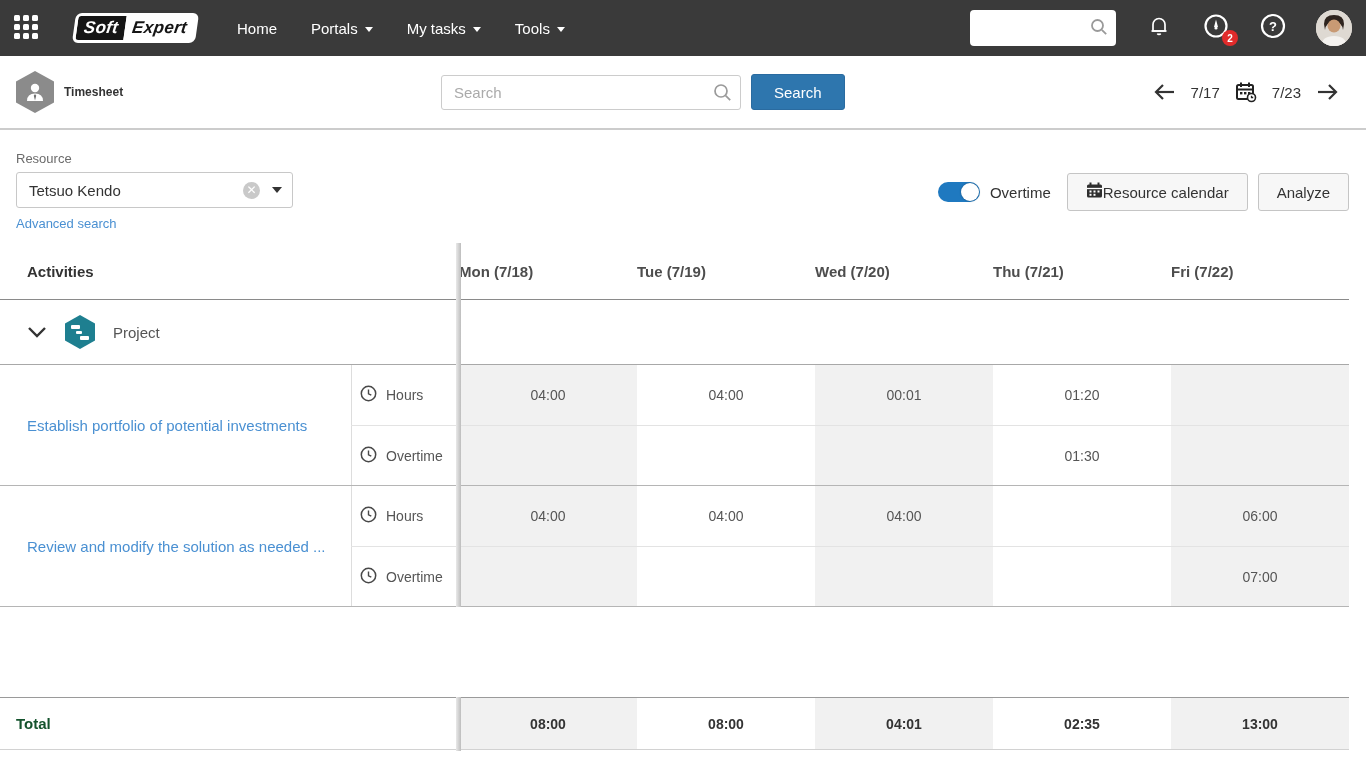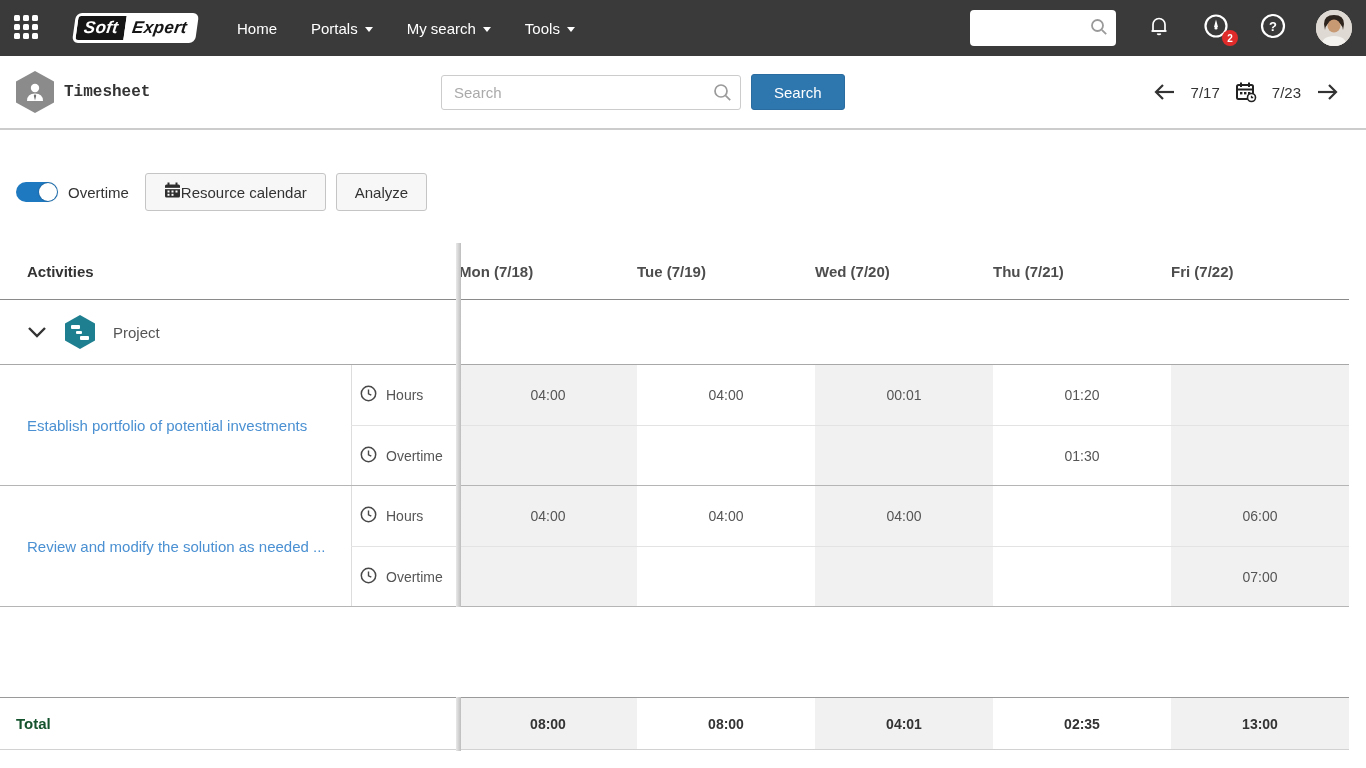--- a/index.html
+++ b/index.html
@@ -33,21 +33,21 @@
     border-radius:50%; color:#fff; font-size:10px; font-weight:bold; display:flex; align-items:center;
     justify-content:center; }
   .avatar { width:36px; height:36px; border-radius:50%; overflow:hidden; background:#e9e5df;
     cursor:pointer; flex-shrink:0; }
 
   
   .toolbar { height:74px; display:flex; align-items:center; border-bottom:2px solid #ccc; padding:0 26px 0 16px; }
   .tb-left { display:flex; align-items:center; gap:10px; flex:0 0 425px; }
   .hex { clip-path:polygon(50% 0%,100% 25%,100% 75%,50% 100%,0% 75%,0% 25%); }
   .ts-hex { width:38px; height:42px; background:#8b8b8b; display:flex; align-items:center; justify-content:center; }
-  .page-title { font-size:16px; font-weight:bold; color:#333;font-family:Liberation Mono, monospace; }
+  .page-title { font-size:12px; font-weight:bold; color:#333; }
   .tb-center { display:flex; align-items:center; gap:10px; }
   .tb-search { position:relative; width:300px; height:35px; }
   .tb-search input { width:100%; height:100%; border:1px solid #ccc; border-radius:3px; padding:0 34px 0 12px;
     font-size:15px; color:#333; outline:none; font-family:"Liberation Sans",sans-serif; }
   .tb-search input::placeholder { color:#aaa; }
   .tb-search .mag { position:absolute; right:9px; top:8px; }
   .btn-primary { height:36px; padding:0 22px; background:#2e76ae; border:1px solid #2a6ba0; border-radius:3px;
     color:#fff; font-size:15px; cursor:pointer; font-family:"Liberation Sans",sans-serif; }
   .tb-right { margin-left:auto; display:flex; align-items:center; gap:15px; }
   .date-text { font-size:15px; color:#333; }
@@ -130,21 +130,21 @@
     </div>
     <nav class="menu">
       <div class="menu-item">
         <span>Home</span>
       </div>
       <div class="menu-item">
         <span>Portals</span>
         <span class="caret-dn"></span>
       </div>
       <div class="menu-item">
-        <span>My search</span>
+        <span>My tasks</span>
         <span class="caret-dn"></span>
       </div>
       <div class="menu-item">
         <span>Tools</span>
         <span class="caret-dn"></span>
       </div>
     </nav>
   </div>
   <div class="nav-right">
     <div class="nav-search">
@@ -242,20 +242,29 @@
     <span class="icon-btn">
       <svg width="24" height="18" viewBox="0 0 24 18">
           <line x1="2" y1="9" x2="20" y2="9" stroke="#333" stroke-width="2.2"></line>
           <polyline points="13,2 20,9 13,16" fill="none" stroke="#333" stroke-width="2.2"></polyline>
         </svg>
     </span>
   </div>
 </div>
 
 <div class="filters">
+  <div class="f-left">
+    <div class="f-label">Resource</div>
+    <div class="select">
+      <span class="val">Tetsuo Kendo</span>
+      <span class="clear-ic">✕</span>
+      <span class="sel-caret"></span>
+    </div>
+    <span class="adv-link">Advanced search</span>
+  </div>
   <div class="f-right">
     <div class="toggle">
         <span class="knob"></span>
       </div>
     <span class="ov-label">Overtime</span>
     <button class="btn-light">
       <span>
         <svg width="17" height="17" viewBox="0 0 17 17">
           <rect x="1" y="2.5" width="15" height="13" rx="1.5" fill="#2e2e2e"></rect>
           <line x1="4.5" y1="0.5" x2="4.5" y2="4" stroke="#2e2e2e" stroke-width="2"></line>

